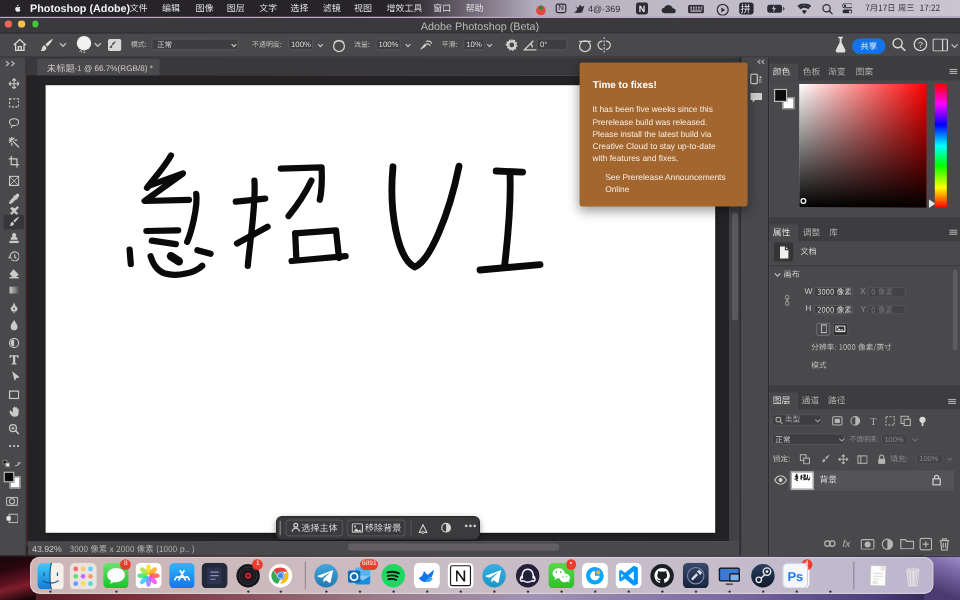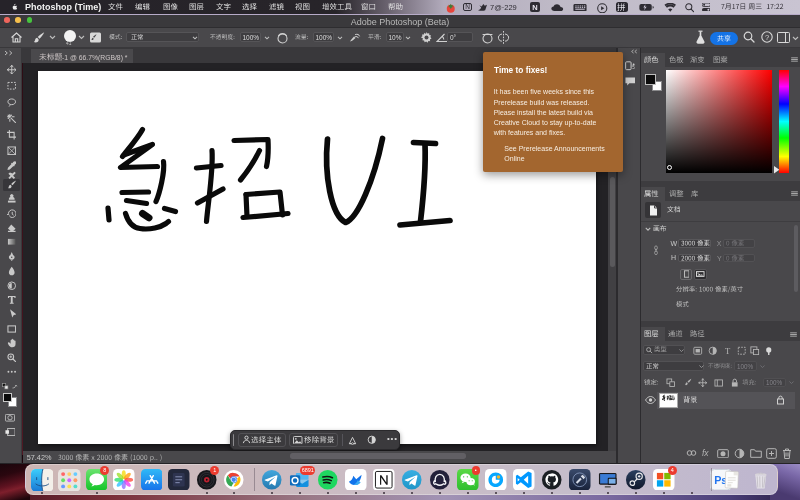--- a/index.html
+++ b/index.html
@@ -41,31 +41,31 @@
   </svg>
 <svg style="position:absolute;left:321.5px;top:3px;overflow:visible" width="30" height="9">
     <path fill="#ebebeb" d="M3.5 2C3.7 2.3 3.9 2.8 4 3.1L4.3 2.9C4.3 2.6 4 2.2 3.8 1.9ZM5.8 1.9C5.6 2.2 5.4 2.7 5.2 3L5.5 3.1C5.7 2.8 5.9 2.4 6.1 2ZM0.3 5.5 0.5 6C1.1 5.8 1.9 5.5 2.6 5.2L2.5 4.7L1.7 5V2.5H2.5V2H1.7V0.2H1.2V2H0.4V2.5H1.2V5.2ZM3.3 0.4C3.5 0.6 3.7 1 3.8 1.2L4.3 1C4.2 0.8 4 0.4 3.8 0.2ZM2.8 1.2V3.7H6.8V1.2H5.8C6 1 6.2 0.6 6.4 0.3L5.8 0.1C5.7 0.5 5.4 0.9 5.2 1.2ZM3.3 1.6H4.6V3.3H3.3ZM5 1.6H6.3V3.3H5ZM3.7 5.7H5.9V6.2H3.7ZM3.7 5.3V4.6H5.9V5.3ZM3.2 4.2V7H3.7V6.7H5.9V7H6.5V4.2Z M8.8 2C8.5 2.5 8.2 3.1 7.8 3.6C7.9 3.6 8.1 3.8 8.2 3.9C8.6 3.5 9 2.7 9.3 2.1ZM10 2.2C10.3 2.6 10.7 3.1 10.8 3.5L11.3 3.2C11.1 2.9 10.8 2.3 10.4 1.9ZM9 0.3C9.2 0.6 9.4 1 9.5 1.2H7.9V1.8H11.3V1.2H9.6L10.1 1.1C10 0.8 9.7 0.4 9.5 0.1ZM8.5 3.8C8.8 4 9.2 4.4 9.4 4.7C9 5.5 8.5 6 7.8 6.5C7.9 6.5 8.1 6.8 8.2 6.9C8.8 6.4 9.4 5.9 9.8 5.2C10.1 5.6 10.4 6 10.6 6.3L11 5.9C10.8 5.6 10.5 5.1 10.1 4.7C10.3 4.2 10.5 3.8 10.6 3.3L10.1 3.2C10 3.5 9.9 3.9 9.7 4.2C9.5 4 9.2 3.7 9 3.5ZM12.4 2H13.7C13.5 3 13.3 3.9 12.9 4.6C12.6 4 12.4 3.3 12.2 2.6ZM12.3 0.1C12.1 1.5 11.7 2.8 11.1 3.6C11.2 3.7 11.4 3.9 11.5 4C11.7 3.8 11.8 3.6 11.9 3.3C12.1 4 12.3 4.6 12.6 5.1C12.2 5.8 11.6 6.3 10.8 6.7C10.9 6.8 11.1 7 11.2 7.1C11.9 6.7 12.5 6.2 12.9 5.6C13.3 6.2 13.8 6.7 14.4 7C14.4 6.9 14.6 6.7 14.8 6.6C14.1 6.3 13.6 5.8 13.2 5.1C13.7 4.3 14 3.3 14.2 2H14.7V1.5H12.6C12.7 1.1 12.8 0.7 12.9 0.2Z M15.4 5.9V6.5H22.1V5.9H19V1.6H21.8V1H15.8V1.6H18.4V5.9Z M27 5.8C27.9 6.2 28.7 6.7 29.3 7.1L29.7 6.6C29.2 6.3 28.2 5.8 27.4 5.4ZM25 5.5C24.5 5.9 23.6 6.4 22.8 6.6C22.9 6.8 23.1 6.9 23.2 7.1C24 6.8 24.9 6.3 25.5 5.8ZM24.1 0.5V4.9H22.9V5.4H29.6V4.9H28.5V0.5ZM24.6 4.9V4.2H28V4.9ZM24.6 2.1H28V2.7H24.6ZM24.6 1.6V1H28V1.6ZM24.6 3.1H28V3.8H24.6Z"></path>
   </svg>
 <svg style="position:absolute;left:361px;top:3px;overflow:visible" width="15" height="9">
     <path fill="#ebebeb" d="M2.8 1.4C2.2 1.9 1.4 2.2 0.6 2.4L0.9 2.9C1.7 2.6 2.6 2.2 3.2 1.7ZM4.3 1.7C5.1 2 6.1 2.6 6.6 2.9L6.9 2.6C6.4 2.2 5.4 1.7 4.7 1.4ZM3.2 2.2C3.1 2.4 2.9 2.7 2.8 2.9H1.2V7.1H1.8V6.8H5.8V7H6.4V2.9H3.3C3.5 2.7 3.7 2.5 3.8 2.3ZM1.8 6.3V3.3H5.8V6.3ZM2.7 4.8C3 4.9 3.4 5.1 3.7 5.2C3.2 5.5 2.6 5.7 2.1 5.8C2.2 5.9 2.3 6.1 2.3 6.2C3 6 3.6 5.8 4.1 5.5C4.5 5.7 4.8 5.9 5.1 6.1L5.4 5.7C5.1 5.6 4.8 5.4 4.5 5.2C4.8 4.9 5.1 4.5 5.3 4.1L5 3.9L4.9 3.9H3.2C3.3 3.8 3.3 3.7 3.4 3.6L3 3.5C2.8 3.9 2.5 4.3 2.1 4.6C2.2 4.7 2.3 4.8 2.4 4.9C2.6 4.7 2.8 4.5 3 4.3H4.7C4.5 4.6 4.3 4.8 4 5C3.7 4.8 3.3 4.7 3 4.5ZM3.2 0.3C3.3 0.4 3.4 0.6 3.5 0.8H0.6V2H1.1V1.2H6.3V1.9H6.9V0.8H4.1C4 0.6 3.9 0.3 3.8 0.1Z M8.5 0.9V6.9H9V6.2H13.5V6.8H14.1V0.9ZM9 5.6V1.5H13.5V5.6Z"></path>
   </svg>
 <svg style="position:absolute;left:387.5px;top:3px;overflow:visible" width="15" height="9">
     <path fill="#ebebeb" d="M2.1 0.2V0.7H0.5V1.2H2.1V1.7H0.7V2.2H2.1V2.4C2.1 2.5 2 2.6 2 2.8H0.4V3.2H1.8C1.5 3.6 1.2 3.9 0.5 4.1C0.6 4.2 0.8 4.4 0.9 4.5C1.7 4.2 2.2 3.7 2.4 3.2H4V2.8H2.6C2.6 2.6 2.6 2.5 2.6 2.4V2.2H3.8V1.7H2.6V1.2H4V0.7H2.6V0.2ZM4.4 0.5V4.2H4.9V1H6.2C6 1.3 5.8 1.7 5.5 2C6.2 2.3 6.4 2.7 6.4 3C6.4 3.1 6.4 3.2 6.2 3.3C6.1 3.3 6 3.3 5.9 3.3C5.7 3.4 5.4 3.3 5.1 3.3C5.2 3.4 5.3 3.6 5.3 3.8C5.6 3.8 5.9 3.8 6.1 3.8C6.3 3.8 6.5 3.7 6.6 3.7C6.8 3.5 7 3.3 7 3C7 2.7 6.8 2.3 6.1 1.9C6.4 1.5 6.8 1.1 7 0.7L6.6 0.4L6.5 0.5ZM1.1 4.5V6.6H1.7V5H3.4V7H4V5H5.9V6C5.9 6.1 5.9 6.1 5.8 6.2C5.6 6.2 5.2 6.2 4.7 6.1C4.8 6.3 4.9 6.5 4.9 6.6C5.5 6.6 5.9 6.6 6.2 6.5C6.4 6.5 6.5 6.3 6.5 6V4.5H4V3.9H3.4V4.5Z M12.2 0.2C12.2 0.7 12.2 1.3 12.2 1.9H11V2.4H12.2C12.1 4.2 11.7 5.8 10.3 6.6C10.4 6.7 10.6 6.9 10.7 7.1C12.2 6.1 12.6 4.4 12.8 2.4H13.9C13.9 5.1 13.8 6.1 13.6 6.4C13.5 6.5 13.4 6.5 13.3 6.5C13.1 6.5 12.8 6.5 12.3 6.4C12.4 6.6 12.5 6.8 12.5 7C12.9 7 13.3 7 13.5 7C13.8 7 13.9 6.9 14.1 6.7C14.3 6.4 14.4 5.3 14.5 2.1C14.5 2.1 14.5 1.9 14.5 1.9H12.8C12.8 1.3 12.8 0.7 12.8 0.2ZM7.8 5.7 7.9 6.3C8.8 6.1 10 5.8 11.2 5.5L11.2 5L10.7 5.1V0.5H8.3V5.6ZM8.8 5.5V4.2H10.2V5.2ZM8.8 2.6H10.2V3.7H8.8ZM8.8 2.1V1H10.2V2.1Z"></path>
   </svg>
-<div class="tx" style="left:25px;top:2px;font-size:9px;font-weight:bold;color:#f2f2f2">Photoshop (Time)</div>
+<div class="tx" style="left:25px;top:2px;font-size:9px;font-weight:bold;color:#f2f2f2">Photoshop (Adobe)</div>
 <svg class="a" style="left:446px;top:2.5px" width="9.5" height="10" viewBox="0 0 10 10">
     <circle cx="5" cy="5.8" r="4.2" fill="#e8453c"></circle>
     <path fill="#3f7d3a" d="M5 .5L4.2 2.2 2.6 1.7l1 1.5L1.8 4l2 .3L5 6l1.2-1.7 2-.3-1.8-.8 1-1.5-1.6.5z"></path>
   </svg>
 <div class="a" style="left:463px;top:2.8px;width:8.5px;height:8.5px;border:1px solid #2e2c33;border-radius:2px"></div>
 <div class="tx" style="left:465.2px;top:3.4px;font-size:6.5px;color:#2e2c33">N</div>
 <svg class="a" style="left:477px;top:3px" width="11" height="9" viewBox="0 0 12 10">
     <path fill="#2e2c33" d="M1 8c2-.5 3-1.5 3.5-3L2.5 2.5 5 4 7 1l1.5 2L11 2 9 8c-2 .8-5.5 .8-8 0z"></path>
   </svg>
-<div class="tx" style="left:490px;top:2.8px;font-size:7.5px;color:#2e2c33">7@·229</div>
+<div class="tx" style="left:490px;top:2.8px;font-size:7.5px;color:#2e2c33">4@·369</div>
 <div class="a" style="left:530px;top:2.2px;width:9.5px;height:9.5px;background:#2e2c33;border-radius:2px"></div>
 <div class="tx" style="left:532.3px;top:3px;font-size:7.5px;font-weight:bold;color:#e8e5ee">N</div>
 <svg class="a" style="left:550px;top:3.5px" width="16" height="8" viewBox="0 0 16 9">
     <path fill="#2e2c33" d="M4 8C2 8 .5 6.8 .5 5.2 .5 3.8 1.6 2.8 3 2.7 3.6 1.2 5.1 .2 6.8 .2c2 0 3.7 1.3 4.1 3.1 1.6 0 2.9 1 2.9 2.4 0 1.3-1.2 2.3-2.7 2.3z"></path>
   </svg>
 <svg class="a" style="left:573px;top:3.5px" width="14" height="7.5" viewBox="0 0 14 8">
     <rect x="0" y="0" width="14" height="8" rx="1.5" fill="#2e2c33"></rect>
     <rect x="2" y="5" width="10" height="1.2" fill="#b9b4c2"></rect>
     <rect x="2" y="1.5" width="1.4" height="1.2" fill="#b9b4c2"></rect>
     <rect x="4.3" y="1.5" width="1.4" height="1.2" fill="#b9b4c2"></rect>
@@ -381,21 +381,21 @@
     <path fill="none" stroke="#d5d5d5" stroke-width="1" d="M1.5 8.5L5 1.5l3.5 7zM1.5 8.5h7"></path>
     <circle cx="5" cy="8.5" r="1.1" fill="#3b3a3d" stroke="#d5d5d5" stroke-width="0.8"></circle>
   </svg>
 <svg class="a" style="left:367px;top:435px" width="9.5" height="9.5" viewBox="0 0 10 10">
     <circle cx="5" cy="5" r="3.8" fill="none" stroke="#d5d5d5" stroke-width="1"></circle>
     <path fill="#d5d5d5" d="M5 1.2A3.8 3.8 0 0 1 5 8.8z"></path>
   </svg>
 <div class="tx" style="left:387px;top:433.5px;font-size:8px;color:#d5d5d5;letter-spacing:0.8px">•••</div>
 <div class="a" style="left:23px;top:451px;width:593px;height:11.5px;background:#49484b"></div>
 <div class="a" style="left:290px;top:453.3px;width:176px;height:5.4px;background:#615f64;border-radius:2.7px"></div>
-<div class="tx" style="left:26.7px;top:453.2px;font-size:7.3px;color:#c9c9c9">57.42%</div>
+<div class="tx" style="left:26.7px;top:453.2px;font-size:7.3px;color:#c9c9c9">43.92%</div>
 <svg style="position:absolute;left:58.4px;top:453.8px;overflow:visible" width="104" height="8">
     <path fill="#b9b9b9" d="M1.8 6C2.7 6 3.4 5.5 3.4 4.6C3.4 3.9 3 3.4 2.4 3.3V3.3C2.9 3.1 3.3 2.7 3.3 2C3.3 1.2 2.6 0.8 1.8 0.8C1.2 0.8 0.8 1 0.4 1.4L0.7 1.8C1 1.5 1.4 1.3 1.8 1.3C2.3 1.3 2.6 1.6 2.6 2.1C2.6 2.6 2.3 3.1 1.2 3.1V3.5C2.4 3.5 2.8 3.9 2.8 4.6C2.8 5.1 2.4 5.5 1.8 5.5C1.2 5.5 0.8 5.2 0.5 4.9L0.2 5.3C0.5 5.7 1 6 1.8 6Z M5.7 6C6.7 6 7.3 5.2 7.3 3.4C7.3 1.6 6.7 0.8 5.7 0.8C4.8 0.8 4.2 1.6 4.2 3.4C4.2 5.2 4.8 6 5.7 6ZM5.7 5.5C5.2 5.5 4.8 4.9 4.8 3.4C4.8 1.9 5.2 1.3 5.7 1.3C6.3 1.3 6.7 1.9 6.7 3.4C6.7 4.9 6.3 5.5 5.7 5.5Z M9.6 6C10.5 6 11.2 5.2 11.2 3.4C11.2 1.6 10.5 0.8 9.6 0.8C8.6 0.8 8 1.6 8 3.4C8 5.2 8.6 6 9.6 6ZM9.6 5.5C9 5.5 8.6 4.9 8.6 3.4C8.6 1.9 9 1.3 9.6 1.3C10.1 1.3 10.5 1.9 10.5 3.4C10.5 4.9 10.1 5.5 9.6 5.5Z M13.4 6C14.4 6 15 5.2 15 3.4C15 1.6 14.4 0.8 13.4 0.8C12.4 0.8 11.8 1.6 11.8 3.4C11.8 5.2 12.4 6 13.4 6ZM13.4 5.5C12.8 5.5 12.4 4.9 12.4 3.4C12.4 1.9 12.8 1.3 13.4 1.3C14 1.3 14.4 1.9 14.4 3.4C14.4 4.9 14 5.5 13.4 5.5Z M20.7 1H22C21.9 1.2 21.7 1.4 21.6 1.6H20.3C20.5 1.4 20.6 1.2 20.7 1ZM20.7 0.1C20.5 0.7 19.9 1.5 19.2 2C19.3 2.1 19.4 2.2 19.5 2.3C19.6 2.2 19.7 2.1 19.9 2V3.1H20.9C20.6 3.4 20.1 3.7 19.4 3.9C19.5 4 19.6 4.1 19.7 4.2C20.3 4 20.7 3.8 21.1 3.5C21.2 3.6 21.3 3.7 21.4 3.8C20.9 4.3 20 4.7 19.4 4.9C19.5 5 19.6 5.1 19.7 5.2C20.3 5 21 4.6 21.6 4.1C21.6 4.3 21.7 4.4 21.7 4.5C21.2 5.1 20.2 5.6 19.3 5.9C19.4 6 19.5 6.1 19.6 6.2C20.4 6 21.2 5.5 21.8 5C21.9 5.4 21.8 5.8 21.7 5.9C21.6 6 21.5 6 21.3 6C21.2 6 21 6 20.9 6C20.9 6.1 21 6.3 21 6.5C21.1 6.5 21.3 6.5 21.4 6.5C21.7 6.5 21.8 6.4 22 6.2C22.3 6 22.4 5.2 22.2 4.5L22.5 4.3C22.8 5.1 23.2 5.7 23.7 6.1C23.8 6 24 5.8 24.1 5.7C23.5 5.4 23.1 4.8 22.9 4.1C23.2 4 23.4 3.9 23.7 3.7L23.3 3.4C23 3.6 22.5 3.9 22 4.1C21.9 3.8 21.7 3.5 21.4 3.3L21.5 3.1H23.6V1.6H22.1C22.3 1.4 22.5 1.1 22.7 0.8L22.4 0.6L22.3 0.6H21L21.2 0.2ZM20.3 2H21.5C21.5 2.2 21.4 2.4 21.3 2.7H20.3ZM22 2H23.1V2.7H21.8C21.9 2.4 22 2.2 22 2ZM19.2 0.2C18.8 1.2 18.2 2.2 17.6 2.9C17.7 3 17.8 3.3 17.9 3.4C18.1 3.2 18.3 2.9 18.5 2.7V6.5H19V1.9C19.3 1.4 19.5 0.8 19.7 0.3Z M28.7 5.3C29.3 5.6 30 6.1 30.4 6.4L30.8 6.1C30.4 5.8 29.6 5.3 29.1 5.1ZM26.3 5.1C25.9 5.4 25.2 5.8 24.6 6C24.7 6.1 24.9 6.3 25 6.4C25.6 6.1 26.3 5.7 26.8 5.2ZM25.6 3.9C25.7 3.9 25.9 3.8 27.3 3.8C26.7 4 26.2 4.2 25.9 4.3C25.5 4.4 25.2 4.5 25 4.5C25 4.7 25.1 4.9 25.1 5C25.3 4.9 25.5 4.9 27.6 4.8V5.9C27.6 6 27.6 6 27.4 6C27.3 6 27 6 26.5 6C26.6 6.1 26.7 6.3 26.7 6.5C27.2 6.5 27.6 6.5 27.8 6.4C28 6.3 28.1 6.2 28.1 5.9V4.8L29.8 4.7C30 4.8 30.2 5 30.3 5.1L30.7 4.8C30.4 4.5 29.8 4.1 29.3 3.8L28.9 4C29.1 4.1 29.2 4.2 29.4 4.3L26.6 4.5C27.5 4.2 28.5 3.8 29.4 3.3L29 2.9C28.8 3.1 28.5 3.2 28.2 3.4L26.6 3.4C27 3.3 27.4 3.1 27.7 2.9L27.5 2.7H30.8V2.3H28V1.9H30.1V1.5H28V1H30.5V0.6H28V0.1H27.5V0.6H25V1H27.5V1.5H25.4V1.9H27.5V2.3H24.7V2.7H27.1C26.6 3 26.1 3.3 26 3.3C25.8 3.4 25.6 3.4 25.5 3.5C25.5 3.6 25.6 3.8 25.6 3.9Z M33.4 5.9H34L34.5 5.1C34.7 4.8 34.8 4.6 34.9 4.4H34.9C35.1 4.6 35.2 4.8 35.3 5.1L35.9 5.9H36.6L35.4 4L36.5 2.2H35.8L35.4 3C35.3 3.2 35.2 3.4 35 3.6H35C34.9 3.4 34.8 3.2 34.6 3L34.1 2.2H33.5L34.6 4Z M39.1 5.9H42.2V5.4H40.8C40.6 5.4 40.3 5.4 40 5.4C41.2 4.3 42 3.3 42 2.3C42 1.4 41.4 0.8 40.5 0.8C39.9 0.8 39.4 1.1 39 1.5L39.4 1.9C39.7 1.5 40 1.3 40.5 1.3C41.1 1.3 41.4 1.7 41.4 2.3C41.4 3.2 40.7 4.2 39.1 5.6Z M44.5 6C45.5 6 46.1 5.2 46.1 3.4C46.1 1.6 45.5 0.8 44.5 0.8C43.5 0.8 42.9 1.6 42.9 3.4C42.9 5.2 43.5 6 44.5 6ZM44.5 5.5C43.9 5.5 43.5 4.9 43.5 3.4C43.5 1.9 43.9 1.3 44.5 1.3C45.1 1.3 45.5 1.9 45.5 3.4C45.5 4.9 45.1 5.5 44.5 5.5Z M48.3 6C49.3 6 49.9 5.2 49.9 3.4C49.9 1.6 49.3 0.8 48.3 0.8C47.4 0.8 46.8 1.6 46.8 3.4C46.8 5.2 47.4 6 48.3 6ZM48.3 5.5C47.8 5.5 47.4 4.9 47.4 3.4C47.4 1.9 47.8 1.3 48.3 1.3C48.9 1.3 49.3 1.9 49.3 3.4C49.3 4.9 48.9 5.5 48.3 5.5Z M52.2 6C53.1 6 53.7 5.2 53.7 3.4C53.7 1.6 53.1 0.8 52.2 0.8C51.2 0.8 50.6 1.6 50.6 3.4C50.6 5.2 51.2 6 52.2 6ZM52.2 5.5C51.6 5.5 51.2 4.9 51.2 3.4C51.2 1.9 51.6 1.3 52.2 1.3C52.7 1.3 53.1 1.9 53.1 3.4C53.1 4.9 52.7 5.5 52.2 5.5Z M59.5 1H60.7C60.6 1.2 60.5 1.4 60.3 1.6H59.1C59.2 1.4 59.4 1.2 59.5 1ZM59.5 0.1C59.2 0.7 58.7 1.5 57.9 2C58 2.1 58.2 2.2 58.3 2.3C58.4 2.2 58.5 2.1 58.6 2V3.1H59.7C59.4 3.4 58.9 3.7 58.1 3.9C58.2 4 58.4 4.1 58.4 4.2C59.1 4 59.5 3.8 59.8 3.5C59.9 3.6 60 3.7 60.1 3.8C59.7 4.3 58.8 4.7 58.1 4.9C58.2 5 58.4 5.1 58.4 5.2C59 5 59.8 4.6 60.3 4.1C60.4 4.3 60.4 4.4 60.5 4.5C59.9 5.1 58.9 5.6 58.1 5.9C58.2 6 58.3 6.1 58.4 6.2C59.1 6 60 5.5 60.6 5C60.6 5.4 60.6 5.8 60.4 5.9C60.3 6 60.2 6 60.1 6C60 6 59.8 6 59.6 6C59.7 6.1 59.7 6.3 59.7 6.5C59.9 6.5 60.1 6.5 60.2 6.5C60.4 6.5 60.6 6.4 60.8 6.2C61.1 6 61.2 5.2 60.9 4.5L61.3 4.3C61.5 5.1 62 5.7 62.5 6.1C62.6 6 62.7 5.8 62.8 5.7C62.3 5.4 61.9 4.8 61.7 4.1C61.9 4 62.2 3.9 62.4 3.7L62.1 3.4C61.8 3.6 61.2 3.9 60.8 4.1C60.7 3.8 60.4 3.5 60.1 3.3L60.3 3.1H62.3V1.6H60.9C61.1 1.4 61.3 1.1 61.4 0.8L61.1 0.6L61 0.6H59.8L60 0.2ZM59.1 2H60.3C60.3 2.2 60.2 2.4 60 2.7H59.1ZM60.7 2H61.9V2.7H60.5C60.7 2.4 60.7 2.2 60.7 2ZM58 0.2C57.6 1.2 57 2.2 56.4 2.9C56.4 3 56.6 3.3 56.6 3.4C56.9 3.2 57.1 2.9 57.2 2.7V6.5H57.7V1.9C58 1.4 58.3 0.8 58.4 0.3Z M67.4 5.3C68 5.6 68.8 6.1 69.1 6.4L69.5 6.1C69.1 5.8 68.4 5.3 67.8 5.1ZM65.1 5.1C64.7 5.4 64 5.8 63.4 6C63.5 6.1 63.7 6.3 63.8 6.4C64.4 6.1 65.1 5.7 65.6 5.2ZM64.4 3.9C64.5 3.9 64.7 3.8 66.1 3.8C65.5 4 64.9 4.2 64.7 4.3C64.3 4.4 64 4.5 63.7 4.5C63.8 4.7 63.8 4.9 63.9 5C64 4.9 64.3 4.9 66.4 4.8V5.9C66.4 6 66.3 6 66.2 6C66.1 6 65.7 6 65.3 6C65.4 6.1 65.5 6.3 65.5 6.5C66 6.5 66.4 6.5 66.6 6.4C66.8 6.3 66.9 6.2 66.9 5.9V4.8L68.6 4.7C68.8 4.8 68.9 5 69 5.1L69.4 4.8C69.2 4.5 68.6 4.1 68.1 3.8L67.7 4C67.8 4.1 68 4.2 68.2 4.3L65.3 4.5C66.3 4.2 67.2 3.8 68.2 3.3L67.8 2.9C67.5 3.1 67.3 3.2 67 3.4L65.4 3.4C65.8 3.3 66.1 3.1 66.5 2.9L66.3 2.7H69.6V2.3H66.8V1.9H68.9V1.5H66.8V1H69.3V0.6H66.8V0.1H66.2V0.6H63.8V1H66.2V1.5H64.2V1.9H66.2V2.3H63.4V2.7H65.9C65.4 3 64.9 3.3 64.7 3.3C64.5 3.4 64.4 3.4 64.2 3.5C64.3 3.6 64.4 3.8 64.4 3.9Z M73.7 7.3 74.1 7.1C73.5 6.1 73.2 5 73.2 3.8C73.2 2.6 73.5 1.5 74.1 0.5L73.7 0.3C73 1.3 72.7 2.4 72.7 3.8C72.7 5.1 73 6.3 73.7 7.3Z M75 5.9H77.7V5.4H76.7V0.9H76.2C76 1 75.6 1.2 75.2 1.2V1.6H76.1V5.4H75Z M80.1 6C81.1 6 81.7 5.2 81.7 3.4C81.7 1.6 81.1 0.8 80.1 0.8C79.1 0.8 78.5 1.6 78.5 3.4C78.5 5.2 79.1 6 80.1 6ZM80.1 5.5C79.5 5.5 79.1 4.9 79.1 3.4C79.1 1.9 79.5 1.3 80.1 1.3C80.7 1.3 81.1 1.9 81.1 3.4C81.1 4.9 80.7 5.5 80.1 5.5Z M83.9 6C84.9 6 85.5 5.2 85.5 3.4C85.5 1.6 84.9 0.8 83.9 0.8C83 0.8 82.4 1.6 82.4 3.4C82.4 5.2 83 6 83.9 6ZM83.9 5.5C83.4 5.5 83 4.9 83 3.4C83 1.9 83.4 1.3 83.9 1.3C84.5 1.3 84.9 1.9 84.9 3.4C84.9 4.9 84.5 5.5 83.9 5.5Z M87.8 6C88.7 6 89.3 5.2 89.3 3.4C89.3 1.6 88.7 0.8 87.8 0.8C86.8 0.8 86.2 1.6 86.2 3.4C86.2 5.2 86.8 6 87.8 6ZM87.8 5.5C87.2 5.5 86.8 4.9 86.8 3.4C86.8 1.9 87.2 1.3 87.8 1.3C88.3 1.3 88.7 1.9 88.7 3.4C88.7 4.9 88.3 5.5 87.8 5.5Z M92.4 7.5H93V6.2L93 5.6C93.3 5.9 93.7 6 94 6C94.9 6 95.7 5.3 95.7 4C95.7 2.8 95.1 2.1 94.2 2.1C93.7 2.1 93.3 2.3 93 2.6H93L92.9 2.2H92.4ZM93.9 5.5C93.7 5.5 93.3 5.4 93 5.1V3.1C93.4 2.8 93.7 2.6 94 2.6C94.7 2.6 95 3.2 95 4C95 4.9 94.5 5.5 93.9 5.5Z M97 6C97.2 6 97.4 5.8 97.4 5.5C97.4 5.3 97.2 5.1 97 5.1C96.7 5.1 96.5 5.3 96.5 5.5C96.5 5.8 96.7 6 97 6Z M98.9 6C99.1 6 99.4 5.8 99.4 5.5C99.4 5.3 99.1 5.1 98.9 5.1C98.6 5.1 98.4 5.3 98.4 5.5C98.4 5.8 98.6 6 98.9 6Z M102.6 7.3C103.2 6.3 103.6 5.1 103.6 3.8C103.6 2.4 103.2 1.3 102.6 0.3L102.2 0.5C102.8 1.5 103.1 2.6 103.1 3.8C103.1 5 102.8 6.1 102.2 7.1Z"></path>
   </svg>
 <div class="a" style="left:0;top:462.5px;width:800px;height:1px;background:#242326"></div>
 <div class="a" style="left:608px;top:63px;width:8px;height:388px;background:#414043"></div>
 <div class="a" style="left:609.5px;top:177px;width:5px;height:90px;background:#5a595c;border-radius:2.5px"></div>
 <div class="a" style="left:616px;top:48px;width:2px;height:415px;background:#2c2b2e"></div>
 <div class="a" style="left:618px;top:48px;width:22px;height:415px;background:#49484b"></div>
 <div class="a" style="left:640px;top:48px;width:1px;height:415px;background:#2c2b2e"></div>
 <svg class="a" style="left:629.5px;top:48.8px" width="8" height="5" viewBox="0 0 10 6">
@@ -834,21 +834,21 @@
       <circle cx="7.5" cy="14.5" r="2.3" fill="none" stroke="#e8e8ea" stroke-width="1.2"></circle>
       <path stroke="#e8e8ea" stroke-width="1.2" d="M9.5 13.2l3-3.2"></path>
     </svg></div>
 <div class="a" style="left:653.2px;top:468.6px;width:21.5px;height:21.5px;border-radius:4.5px;overflow:visible"><svg width="21.5" height="21.5" viewBox="0 0 22 22">
       <rect width="22" height="22" rx="4.5" fill="#fff"></rect>
       <rect x="4" y="4" width="6.5" height="6.5" fill="#f25022"></rect>
       <rect x="11.5" y="4" width="6.5" height="6.5" fill="#7fba00"></rect>
       <rect x="4" y="11.5" width="6.5" height="6.5" fill="#00a4ef"></rect>
       <rect x="11.5" y="11.5" width="6.5" height="6.5" fill="#ffb900"></rect>
     </svg><div class="a" style="left:14.5px;top:-3px;min-width:9px;height:9px;padding:0 1.5px;background:#ec3b2f;border-radius:5px;color:#fff;font-size:5.5px;line-height:9px;text-align:center">4</div></div>
-<div class="a" style="left:710px;top:468.6px;width:21.5px;height:21.5px;border-radius:4.5px;overflow:visible"><svg width="21.5" height="21.5" viewBox="0 0 22 22">
+<div class="a" style="left:652px;top:468.6px;width:21.5px;height:21.5px;border-radius:4.5px;overflow:visible"><svg width="21.5" height="21.5" viewBox="0 0 22 22">
       <rect width="22" height="22" rx="4.5" fill="#f5f7fa"></rect>
       <rect x="0.5" y="0.5" width="21" height="21" rx="4" fill="none" stroke="#c8d0da"></rect>
       <text x="11" y="15.5" text-anchor="middle" font-family="Liberation Sans" font-weight="bold" font-size="11" fill="#1f74f0">Ps</text>
     </svg></div>
 <div class="a" style="left:710.5px;top:468px;width:1px;height:23px;background:rgba(90,80,90,0.45)"></div>
 <div class="a" style="left:721.2px;top:468.6px;width:21.5px;height:21.5px;border-radius:4.5px;overflow:visible"><svg width="21.5" height="21.5" viewBox="0 0 22 22">
       <rect x="4.5" y="2.5" width="13" height="17" rx="1" fill="#fdfdfd" stroke="#c5c2be" stroke-width="0.6" transform="rotate(2 11 11)"></rect>
       <rect x="13" y="3" width="4.5" height="3.5" fill="#e8e6e2"></rect>
       <path stroke="#d8d5d0" stroke-width="0.8" d="M7 9h8M7 11.5h8M7 14h5"></path>
       <rect x="6.5" y="15.5" width="4" height="2.5" fill="#e6e3de"></rect>

